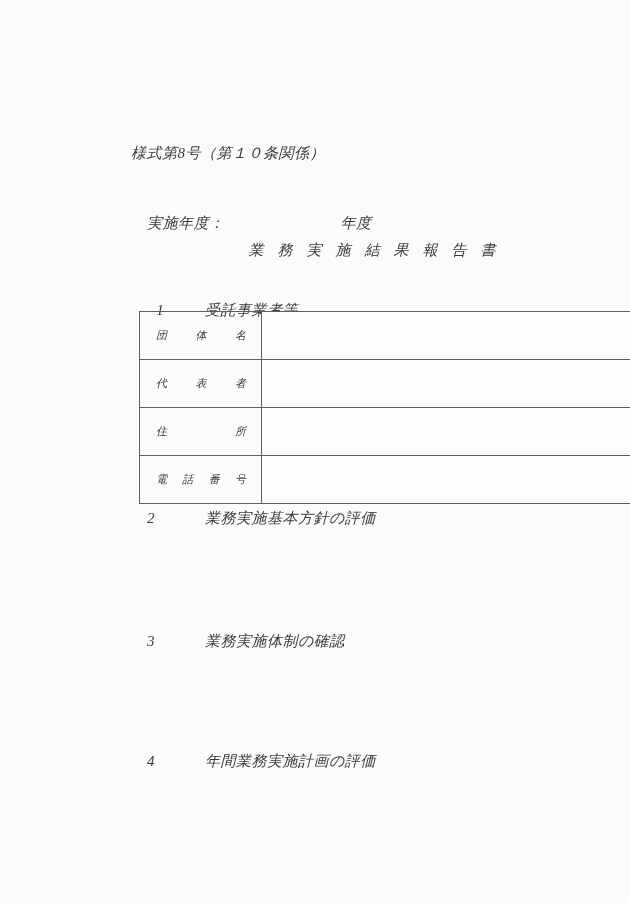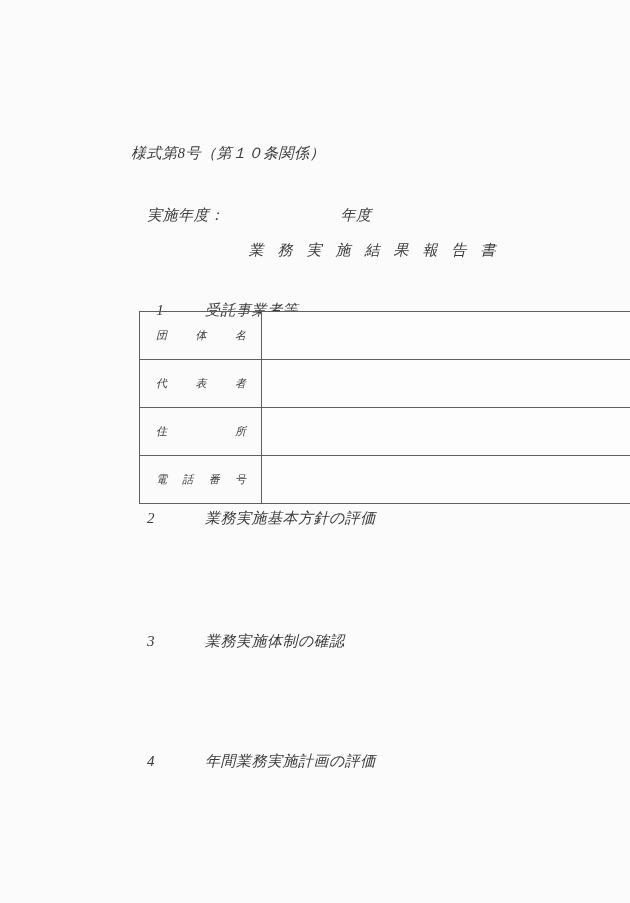--- a/index.html
+++ b/index.html
@@ -23,21 +23,21 @@
   .txt {
     position: absolute;
     font-size: 15px;
     line-height: 19px;
     white-space: nowrap;
     letter-spacing: 0.5px;
   }
 
   .form-number { left: 67px; top: 80px; }
 
-  .fiscal-line { left: 67px; top: 114px; }
+  .fiscal-line { left: 67px; top: 122px; }
   .fiscal-gap {
     display: inline-block;
     width: 52px;
     height: 15px;
     vertical-align: bottom;
   }
 
   .doc-title {
     position: absolute;
     left: 0;

